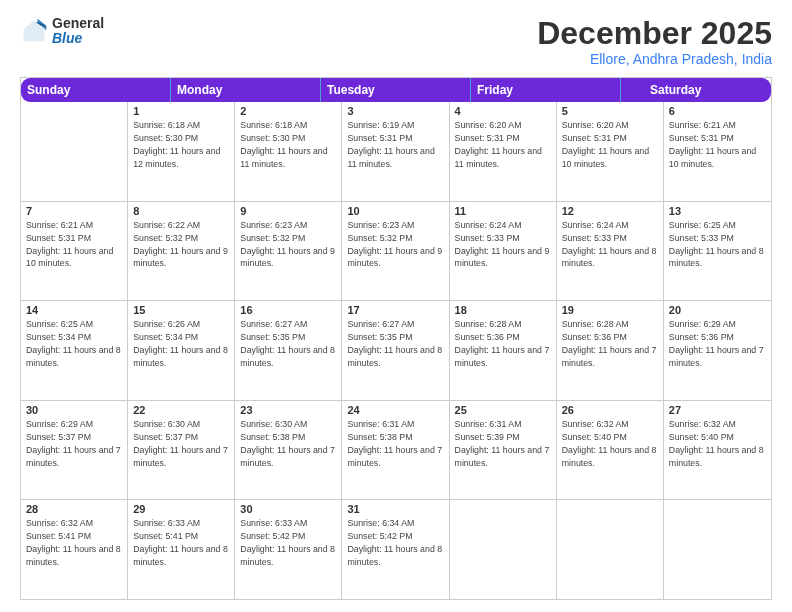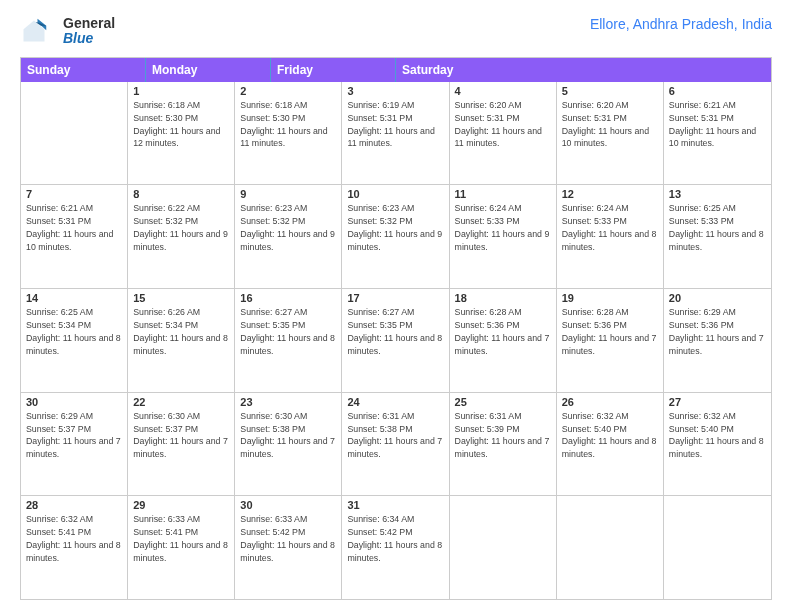--- a/index.html
+++ b/index.html
@@ -19,21 +19,21 @@
     }
     .header {
       display: flex;
       justify-content: space-between;
       align-items: flex-start;
       margin-bottom: 10px;
     }
     .logo {
       display: flex;
       align-items: center;
-      gap: 11px;
+      gap: 0;
     }
     .logo-text {
       display: flex;
       flex-direction: column;
       line-height: 1.1;
     }
     .logo-general {
       font-size: 14px;
       font-weight: bold;
       color: #333;
@@ -63,32 +63,33 @@
       color: #3b82f6;
     }
     .calendar {
       flex: 1;
       display: flex;
       flex-direction: column;
       border: 1px solid #ccc;
     }
     .cal-header {
       display: grid;
-      grid-template-columns: repeat(6, 1fr);
-      background: #8b5cf6;
+      grid-template-columns: repeat(5, 1fr);
+      background: #6d28d9;
+      border-radius: 9px;
     }
     .cal-header-cell {
       color: #fff;
       font-size: 12px;
       font-weight: bold;
       padding: 5px 6px;
       text-align: left;
       border-right: 1px solid #4a9fd4;
     }
-    .cal-header-cell:last-child { border-right: none; }
+    .cal-header-cell:last-child { border-right: none; margin-left: 23px; }
     .cal-body {
       flex: 1;
       display: flex;
       flex-direction: column;
     }
     .cal-row {
       flex: 1;
       display: grid;
       grid-template-columns: repeat(7, 1fr);
       border-bottom: 1px solid #ccc;
@@ -128,28 +129,30 @@
         <polygon points="16,4 28,14 28,28 4,28 4,14" fill="#2c7bb6" opacity="0.15"></polygon>
         <polygon points="20,6 30,15 30,10 20,2" fill="#2c7bb6"></polygon>
         <polygon points="20,6 30,10 24,10 18,6" fill="#1a5a8a"></polygon>
       </svg>
       <div class="logo-text">
         <span class="logo-general">General</span>
         <span class="logo-blue">Blue</span>
       </div>
     </div>
     <div class="title-block">
+      <div class="month-title">December 2025</div>
       <div class="subtitle">Ellore, Andhra Pradesh, India</div>
     </div>
   </div>
 
   <div class="calendar">
     <div class="cal-header">
       <div class="cal-header-cell">Sunday</div>
       <div class="cal-header-cell">Monday</div>
+      <div class="cal-header-cell">Tuesday</div>
       <div class="cal-header-cell">Friday</div>
       <div class="cal-header-cell">Saturday</div>
     </div>
     <div class="cal-body" id="cal-body">
     <div class="cal-row">
           <div class="cal-cell empty"></div>
           <div class="cal-cell"><span class="day-num">1</span>
 <span class="day-info">Sunrise: 6:18 AM<br>Sunset: 5:30 PM<br>Daylight: 11 hours and 12 minutes.</span></div>
           <div class="cal-cell"><span class="day-num">2</span>
 <span class="day-info">Sunrise: 6:18 AM<br>Sunset: 5:30 PM<br>Daylight: 11 hours and 11 minutes.</span></div>

